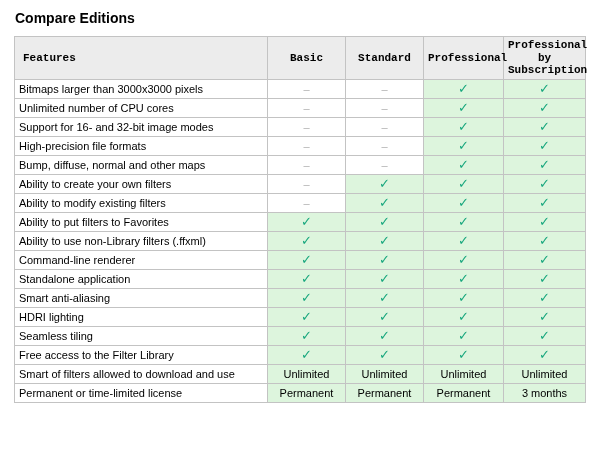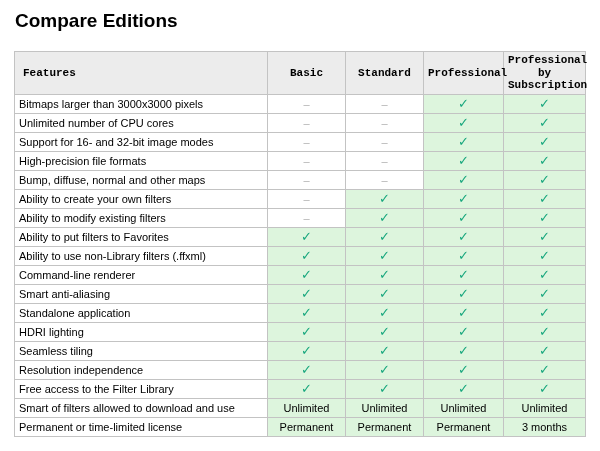--- a/index.html
+++ b/index.html
@@ -11,23 +11,23 @@
   * { box-sizing: border-box; }
   html, body { margin: 0; padding: 0; background: #fff; }
   body { font-family: "Liberation Sans", sans-serif; color: #000; }
   .page {
     width: 600px;
     height: 451px;
     padding: 8px 14px 0 14px;
     overflow: hidden;
   }
   h1.title {
-    font-size: 19px;
+    font-size: 14px;
     font-weight: 700;
-    margin: 2px 0 19px 1px;
+    margin: 2px 0 10px 1px;
     color: #000;
   }
   table.compare {
     border-collapse: collapse;
     table-layout: fixed;
     border: 1px solid #9c9c9c;
     width: 571px;
   }
   col.c-feature { width: 253px; }
   col.c-basic { width: 78px; }
@@ -155,49 +155,42 @@
           <td class="on"><span class="check">✓</span></td>
         </tr>
         <tr>
           <td class="feature">Command-line renderer</td>
           <td class="on"><span class="check">✓</span></td>
           <td class="on"><span class="check">✓</span></td>
           <td class="on"><span class="check">✓</span></td>
           <td class="on"><span class="check">✓</span></td>
         </tr>
         <tr>
+          <td class="feature">Standalone application</td>
+          <td class="on"><span class="check">✓</span></td>
+          <td class="on"><span class="check">✓</span></td>
+          <td class="on"><span class="check">✓</span></td>
+          <td class="on"><span class="check">✓</span></td>
+        </tr>
+        <tr>
           <td class="feature">Smart anti-aliasing</td>
           <td class="on"><span class="check">✓</span></td>
           <td class="on"><span class="check">✓</span></td>
           <td class="on"><span class="check">✓</span></td>
           <td class="on"><span class="check">✓</span></td>
         </tr>
         <tr>
-          <td class="feature">Standalone application</td>
-          <td class="on"><span class="check">✓</span></td>
-          <td class="on"><span class="check">✓</span></td>
-          <td class="on"><span class="check">✓</span></td>
-          <td class="on"><span class="check">✓</span></td>
-        </tr>
-        <tr>
           <td class="feature">HDRI lighting</td>
           <td class="on"><span class="check">✓</span></td>
           <td class="on"><span class="check">✓</span></td>
           <td class="on"><span class="check">✓</span></td>
           <td class="on"><span class="check">✓</span></td>
         </tr>
         <tr>
           <td class="feature">Seamless tiling</td>
-          <td class="on"><span class="check">✓</span></td>
-          <td class="on"><span class="check">✓</span></td>
-          <td class="on"><span class="check">✓</span></td>
-          <td class="on"><span class="check">✓</span></td>
-        </tr>
-        <tr>
-          <td class="feature">Resolution independence</td>
           <td class="on"><span class="check">✓</span></td>
           <td class="on"><span class="check">✓</span></td>
           <td class="on"><span class="check">✓</span></td>
           <td class="on"><span class="check">✓</span></td>
         </tr>
         <tr>
           <td class="feature">Free access to the Filter Library</td>
           <td class="on"><span class="check">✓</span></td>
           <td class="on"><span class="check">✓</span></td>
           <td class="on"><span class="check">✓</span></td>

